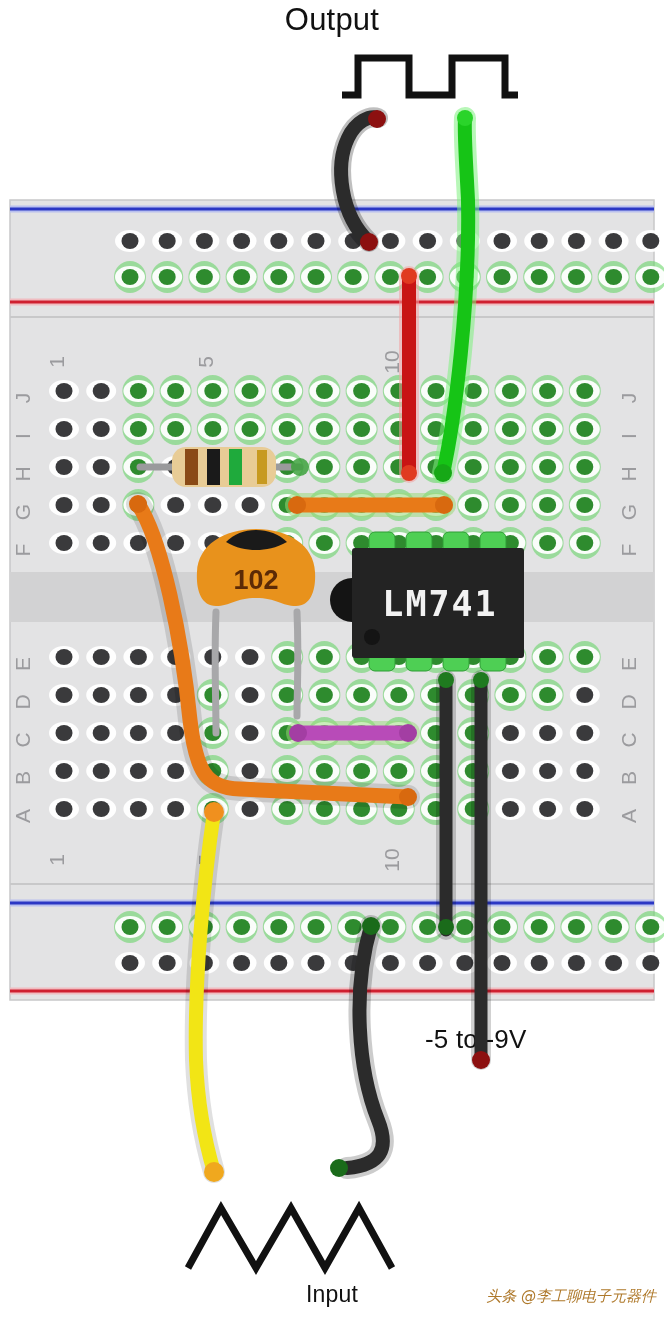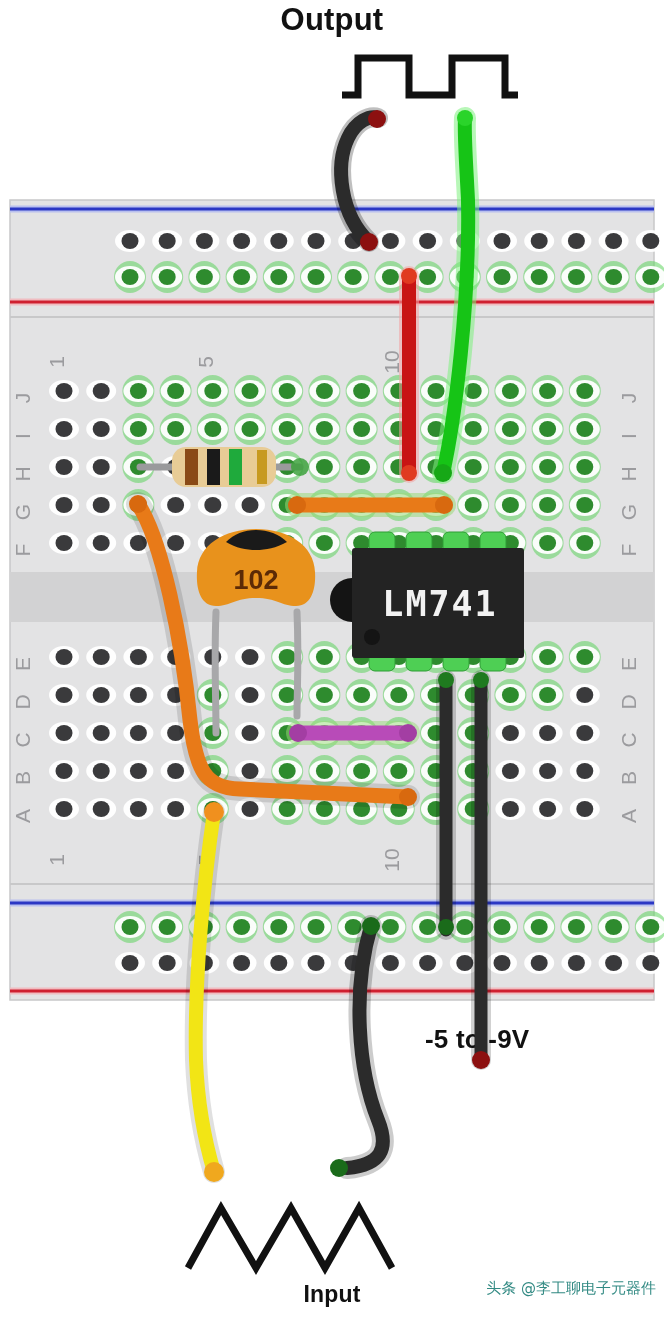--- a/index.html
+++ b/index.html
@@ -7,35 +7,36 @@
     width: 664px; height: 1318px;
     background: #ffffff;
     font-family: "Liberation Sans", sans-serif;
     overflow: hidden;
   }
   #stage { position: relative; width: 664px; height: 1318px; background: #fff; }
 
   
   .big-label {
     position: absolute;
-    font-weight: bold;
+    font-weight: normal;
     color: #111;
     letter-spacing: .2px;
     white-space: nowrap;
   }
   #output-label { left: 0; right: 0; top: 2px; text-align: center; font-size: 31px; }
   #input-label  { left: 0; right: 0; top: 1281px; text-align: center; font-size: 23px; }
   #supply-label { left: 425px; top: 1024px; font-size: 26px; }
 
   
   #watermark {
-    position: absolute; right: 8px; bottom: 20px;
-    font-size: 15px; color: #0f766e; opacity: .85;
+    position: absolute; right: 8px; bottom: 12px;
+    font-size: 15px; color: #a16207; opacity: .85;
     font-family: "DejaVu Sans", sans-serif;
     white-space: nowrap;
+    font-style: italic;
   }
 
   
   svg.layer { position: absolute; left: 0; top: 0; width: 664px; height: 1318px; overflow: visible; }
   #board-layer { z-index: 1; }
   #wire-layer  { z-index: 4; }
   #parts-layer { z-index: 5; }
   #wave-layer  { z-index: 6; }
 
   

